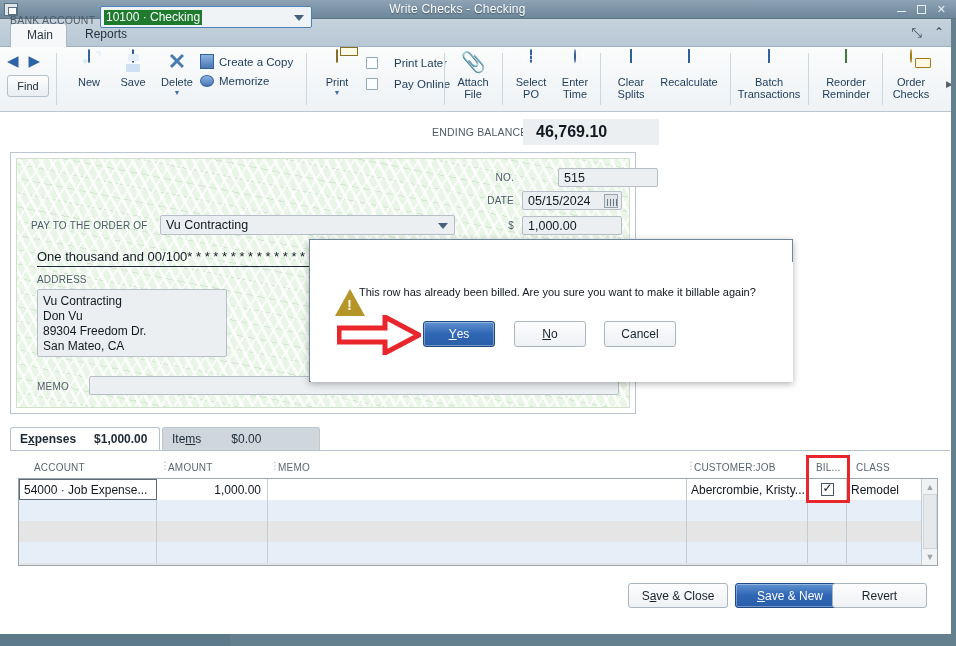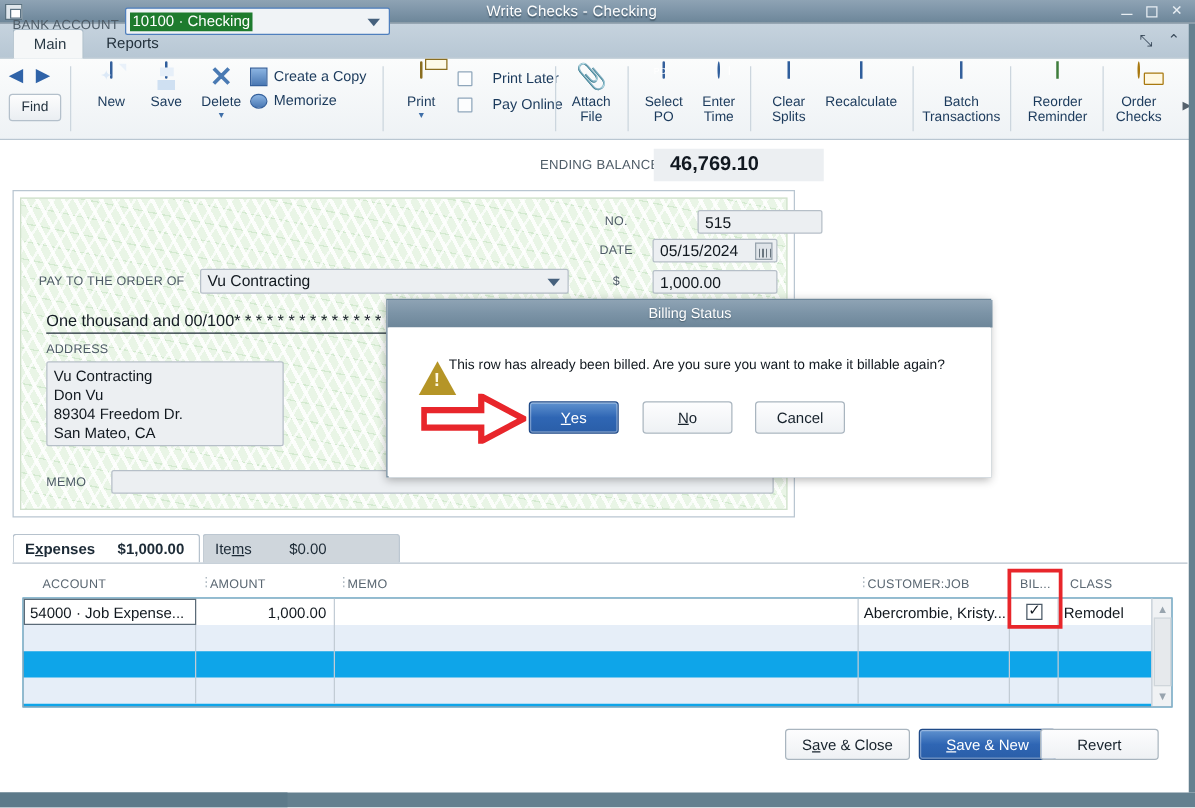--- a/index.html
+++ b/index.html
@@ -184,21 +184,21 @@
     border: 1px solid #cfe0cb;
   }
   .fld {
     position: absolute; background: #eceff2;
     border: 1px solid #b6bfc8; border-radius: 2px;
     font-size: 12.5px; color: #11181f;
     display: flex; align-items: center; padding-left: 5px;
   }
   .minilbl {
     position: absolute; font-size: 10px; color: #4d5b66;
-    letter-spacing: .2px; text-align: center;
+    letter-spacing: .2px; text-align: right;
   }
   .f-no    { left: 505px; top: 9px;  width: 100px; height: 19px; margin-left: 36px; }
   .l-no    { left: 455px; top: 13px; width: 42px; }
   .f-date  { left: 505px; top: 32px; width: 100px; height: 19px; }
   .l-date  { left: 455px; top: 36px; width: 42px; }
   .f-amt   { left: 505px; top: 57px; width: 100px; height: 19px; }
   .l-dollar{ left: 455px; top: 61px; width: 42px; }
   .datebtn {
     position: absolute; right: 3px; top: 2px; width: 14px; height: 14px;
     background: #dfe4e9; border: 1px solid #97a3ad;
@@ -258,21 +258,21 @@
   }
   .gh { position: absolute; top: 3px; }
   .gh::before {
     content: "⋮"; position: absolute; left: -8px; top: -2px;
     color: #a9b4bd; font-size: 10px;
   }
   .gh.nodot::before { content: ""; }
 
   .grid {
     position: absolute; left: 18px; top: 478px; width: 920px; height: 88px;
-    border: 1px solid #9aa6b0; background: #0ea5e9;
+    border: 1px solid #9aa6b0; background: #e5e5e5;
   }
   .grow { position: absolute; left: 0; width: 903px; height: 21px; display: flex; }
   .grow.alt { background: #e6eef8; }
   .grow.first { background: #ffffff; }
   .gcell {
     height: 21px; border-right: 1px solid #c2ccd5;
     font-size: 12px; color: #11181f;
     display: flex; align-items: center; padding: 0 4px;
     overflow: hidden; white-space: nowrap;
   }
@@ -665,21 +665,20 @@
   <div class="btn b-saveclose">S<span class="u">a</span>ve &amp; Close</div>
   <div class="btn primary b-savenew"><span class="u">S</span>ave &amp; New</div>
   <div class="btn b-revert">Revert</div>
 
   <div class="right-edge"></div>
   <div class="statusbar">
     <div class="seg"></div>
   </div>
 
   <div class="dlg">
-    <div class="dlg-title">Billing Status</div>
     <div class="dlg-body">
       <div class="warn-icon">
         <div class="tri"></div>
           <div class="bang">!</div>
       </div>
       <div class="dlg-msg">This row has already been billed. Are you sure you want to make it billable again?</div>
       <div class="dlg-btn d-yes"><span class="u">Y</span>es</div>
       <div class="dlg-btn d-no"><span class="u">N</span>o</div>
       <div class="dlg-btn d-cancel">Cancel</div>
     </div>

